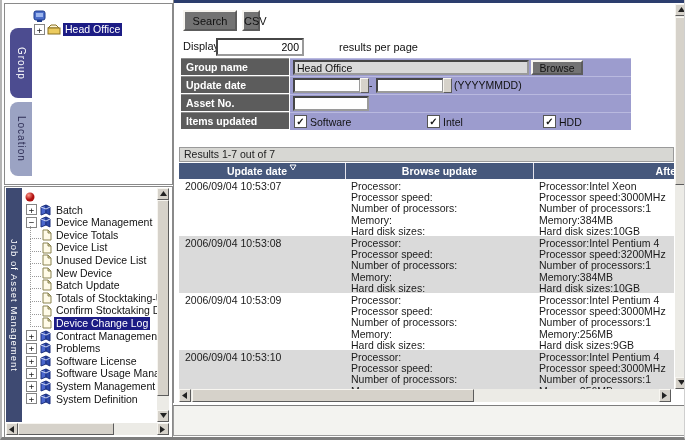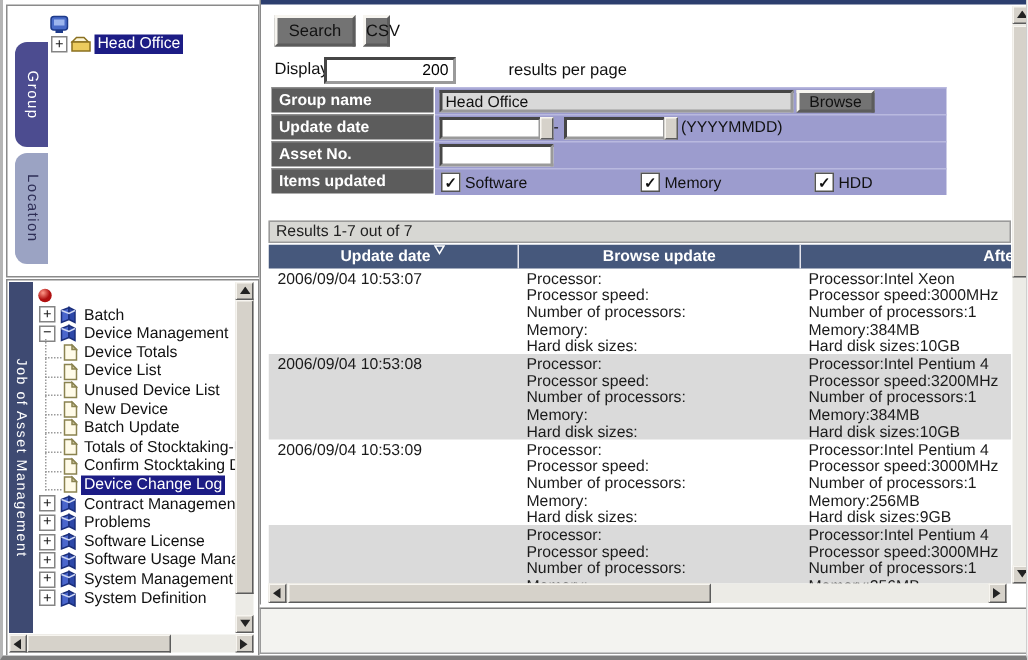--- a/index.html
+++ b/index.html
@@ -396,21 +396,21 @@
       </div>
       <div class="frow r3">
         <div class="flabel">Items updated</div>
         <div class="fval" id="items-cell">
             <span class="cbgroup" style="left: 4px;">
               <span class="cb">✓</span>
               <span>Software</span>
             </span>
             <span class="cbgroup" style="left: 137px;">
               <span class="cb">✓</span>
-              <span>Memory</span>
+              <span>Intel</span>
             </span>
             <span class="cbgroup" style="left: 253px;">
               <span class="cb">✓</span>
               <span>HDD</span>
             </span>
           </div>
       </div>
     </div>
 
     <div class="summary">Results 1-7 out of 7</div>
@@ -472,20 +472,21 @@
               </div>
               <div class="tcell c-after">
                 <div>Processor:Intel Pentium 4</div>
                 <div>Processor speed:3000MHz</div>
                 <div>Number of processors:1</div>
                 <div>Memory:256MB</div>
                 <div>Hard disk sizes:9GB</div>
               </div>
             </div>
             <div class="trow alt" style="top: 171px;">
+              <div class="tcell c-date">2006/09/04 10:53:10</div>
               <div class="tcell c-before">
                 <div>Processor:</div>
                 <div>Processor speed:</div>
                 <div>Number of processors:</div>
                 <div>Memory:</div>
               </div>
               <div class="tcell c-after">
                 <div>Processor:Intel Pentium 4</div>
                 <div>Processor speed:3000MHz</div>
                 <div>Number of processors:1</div>

